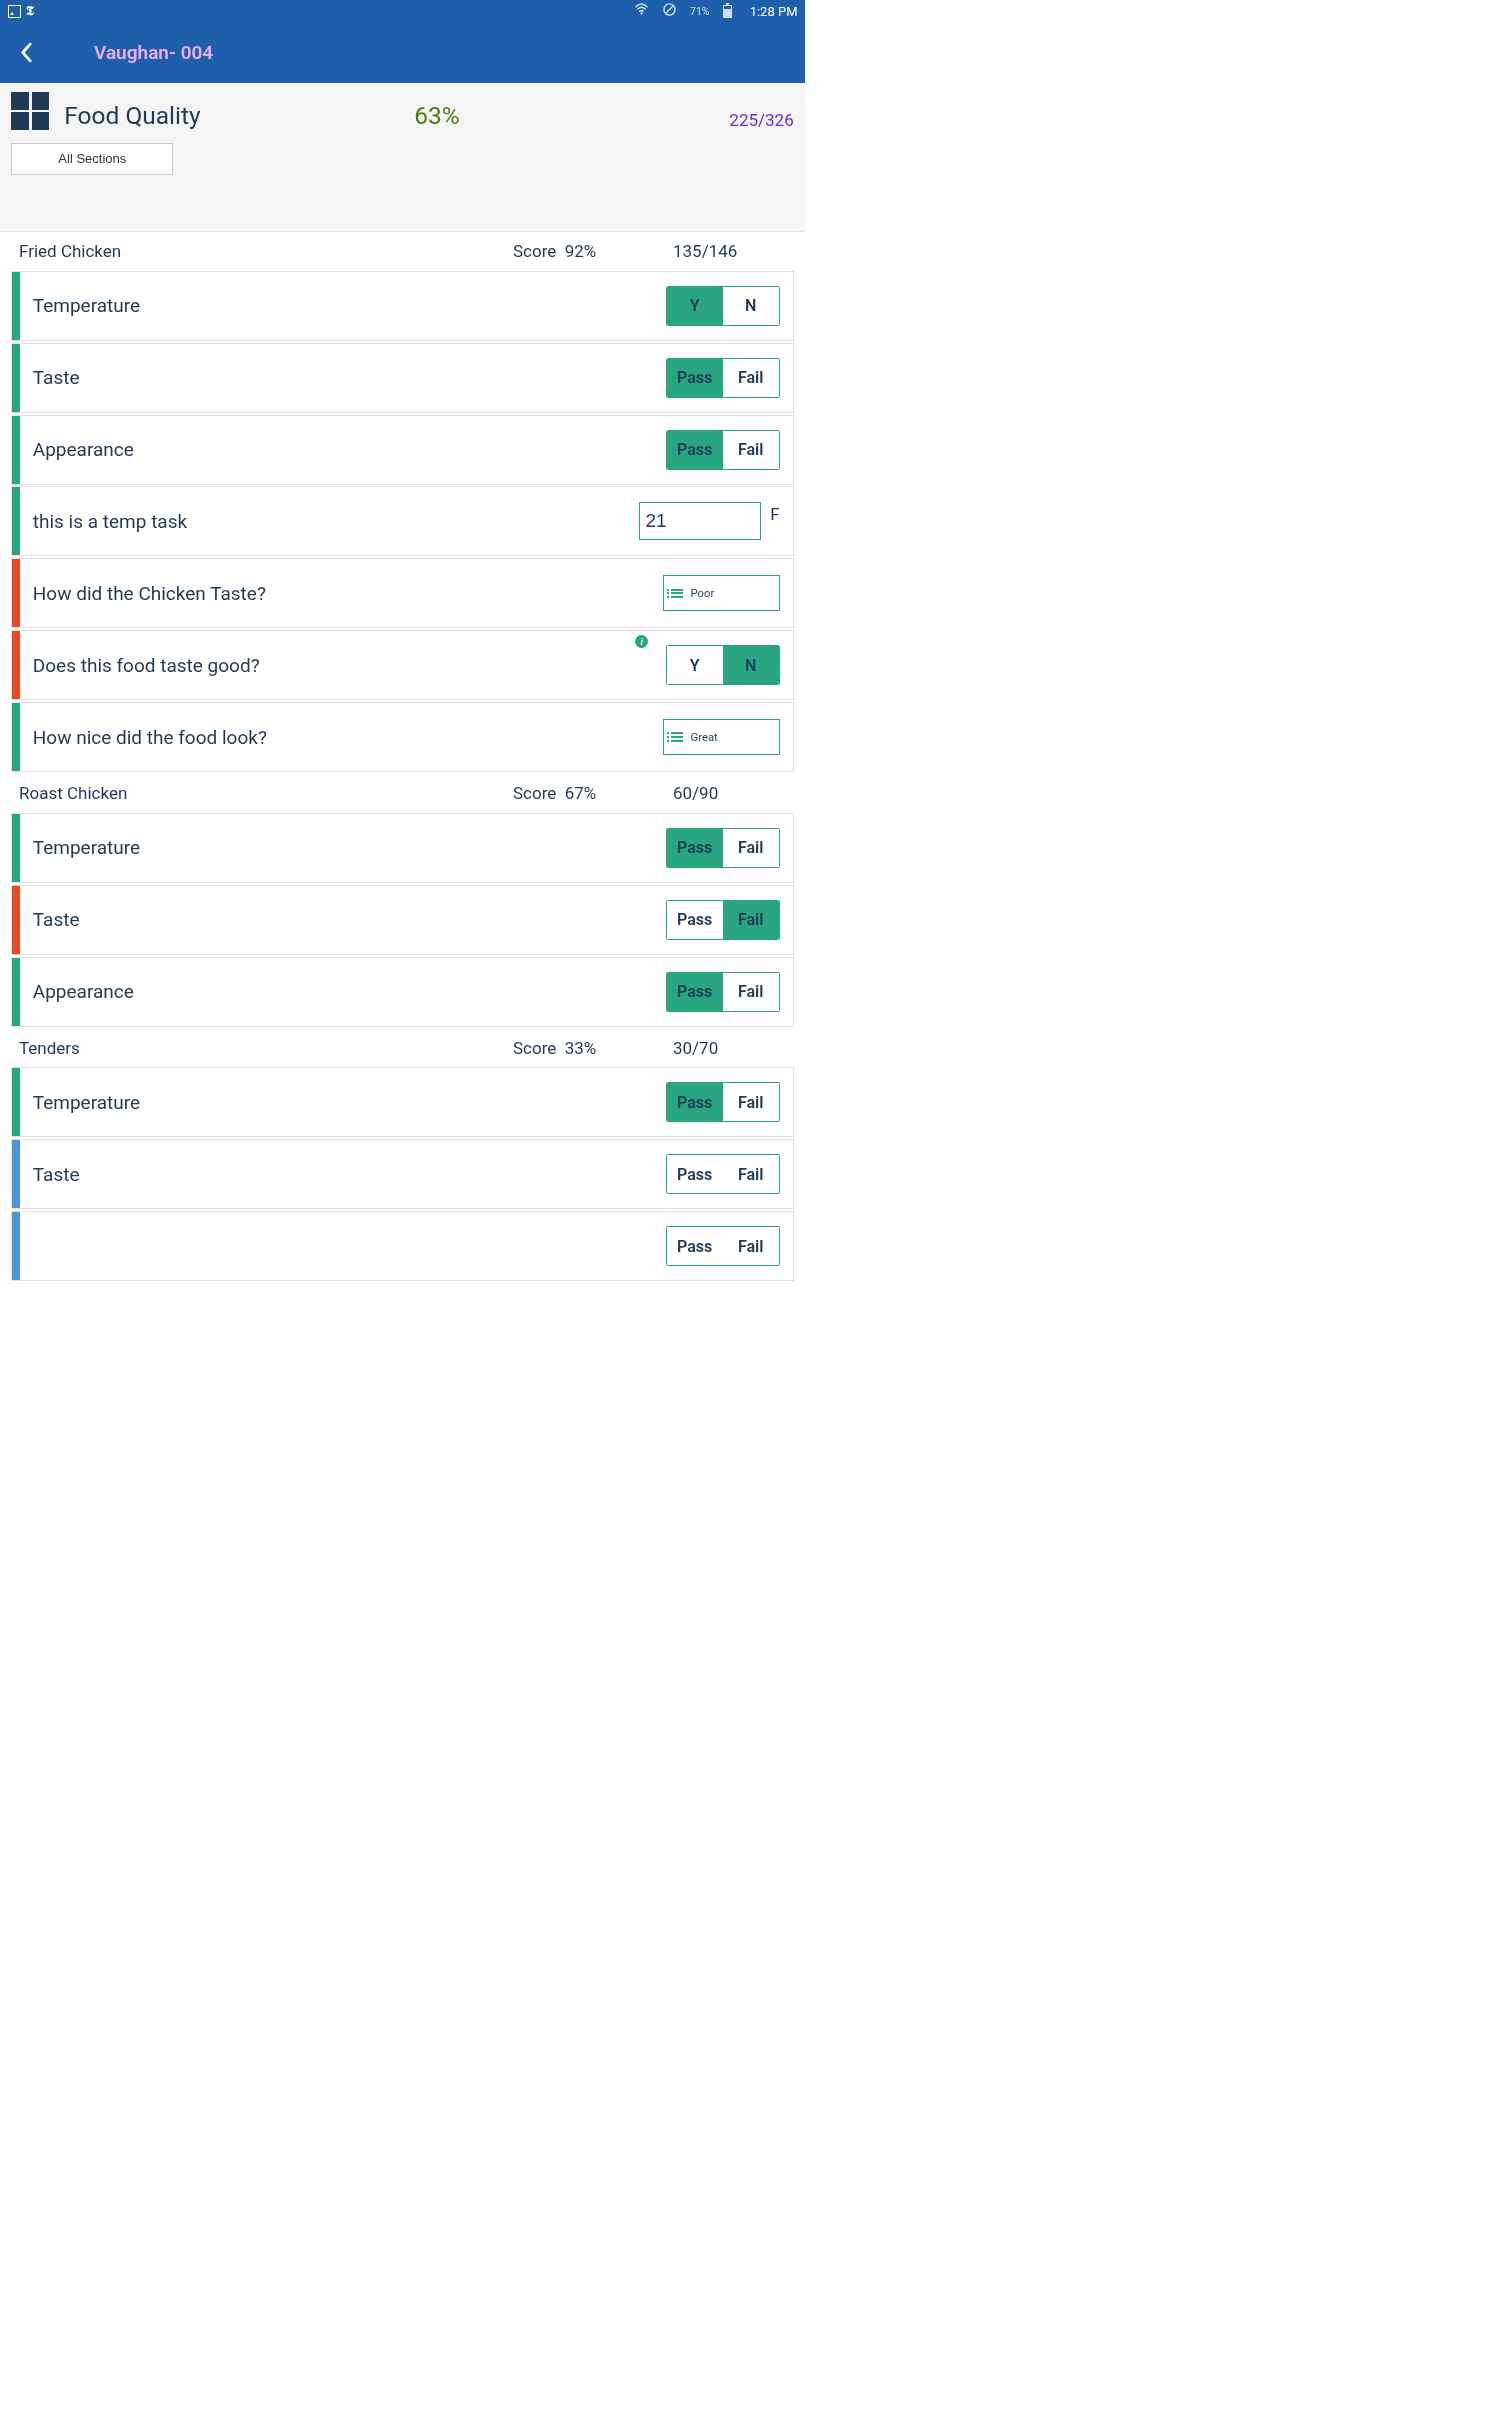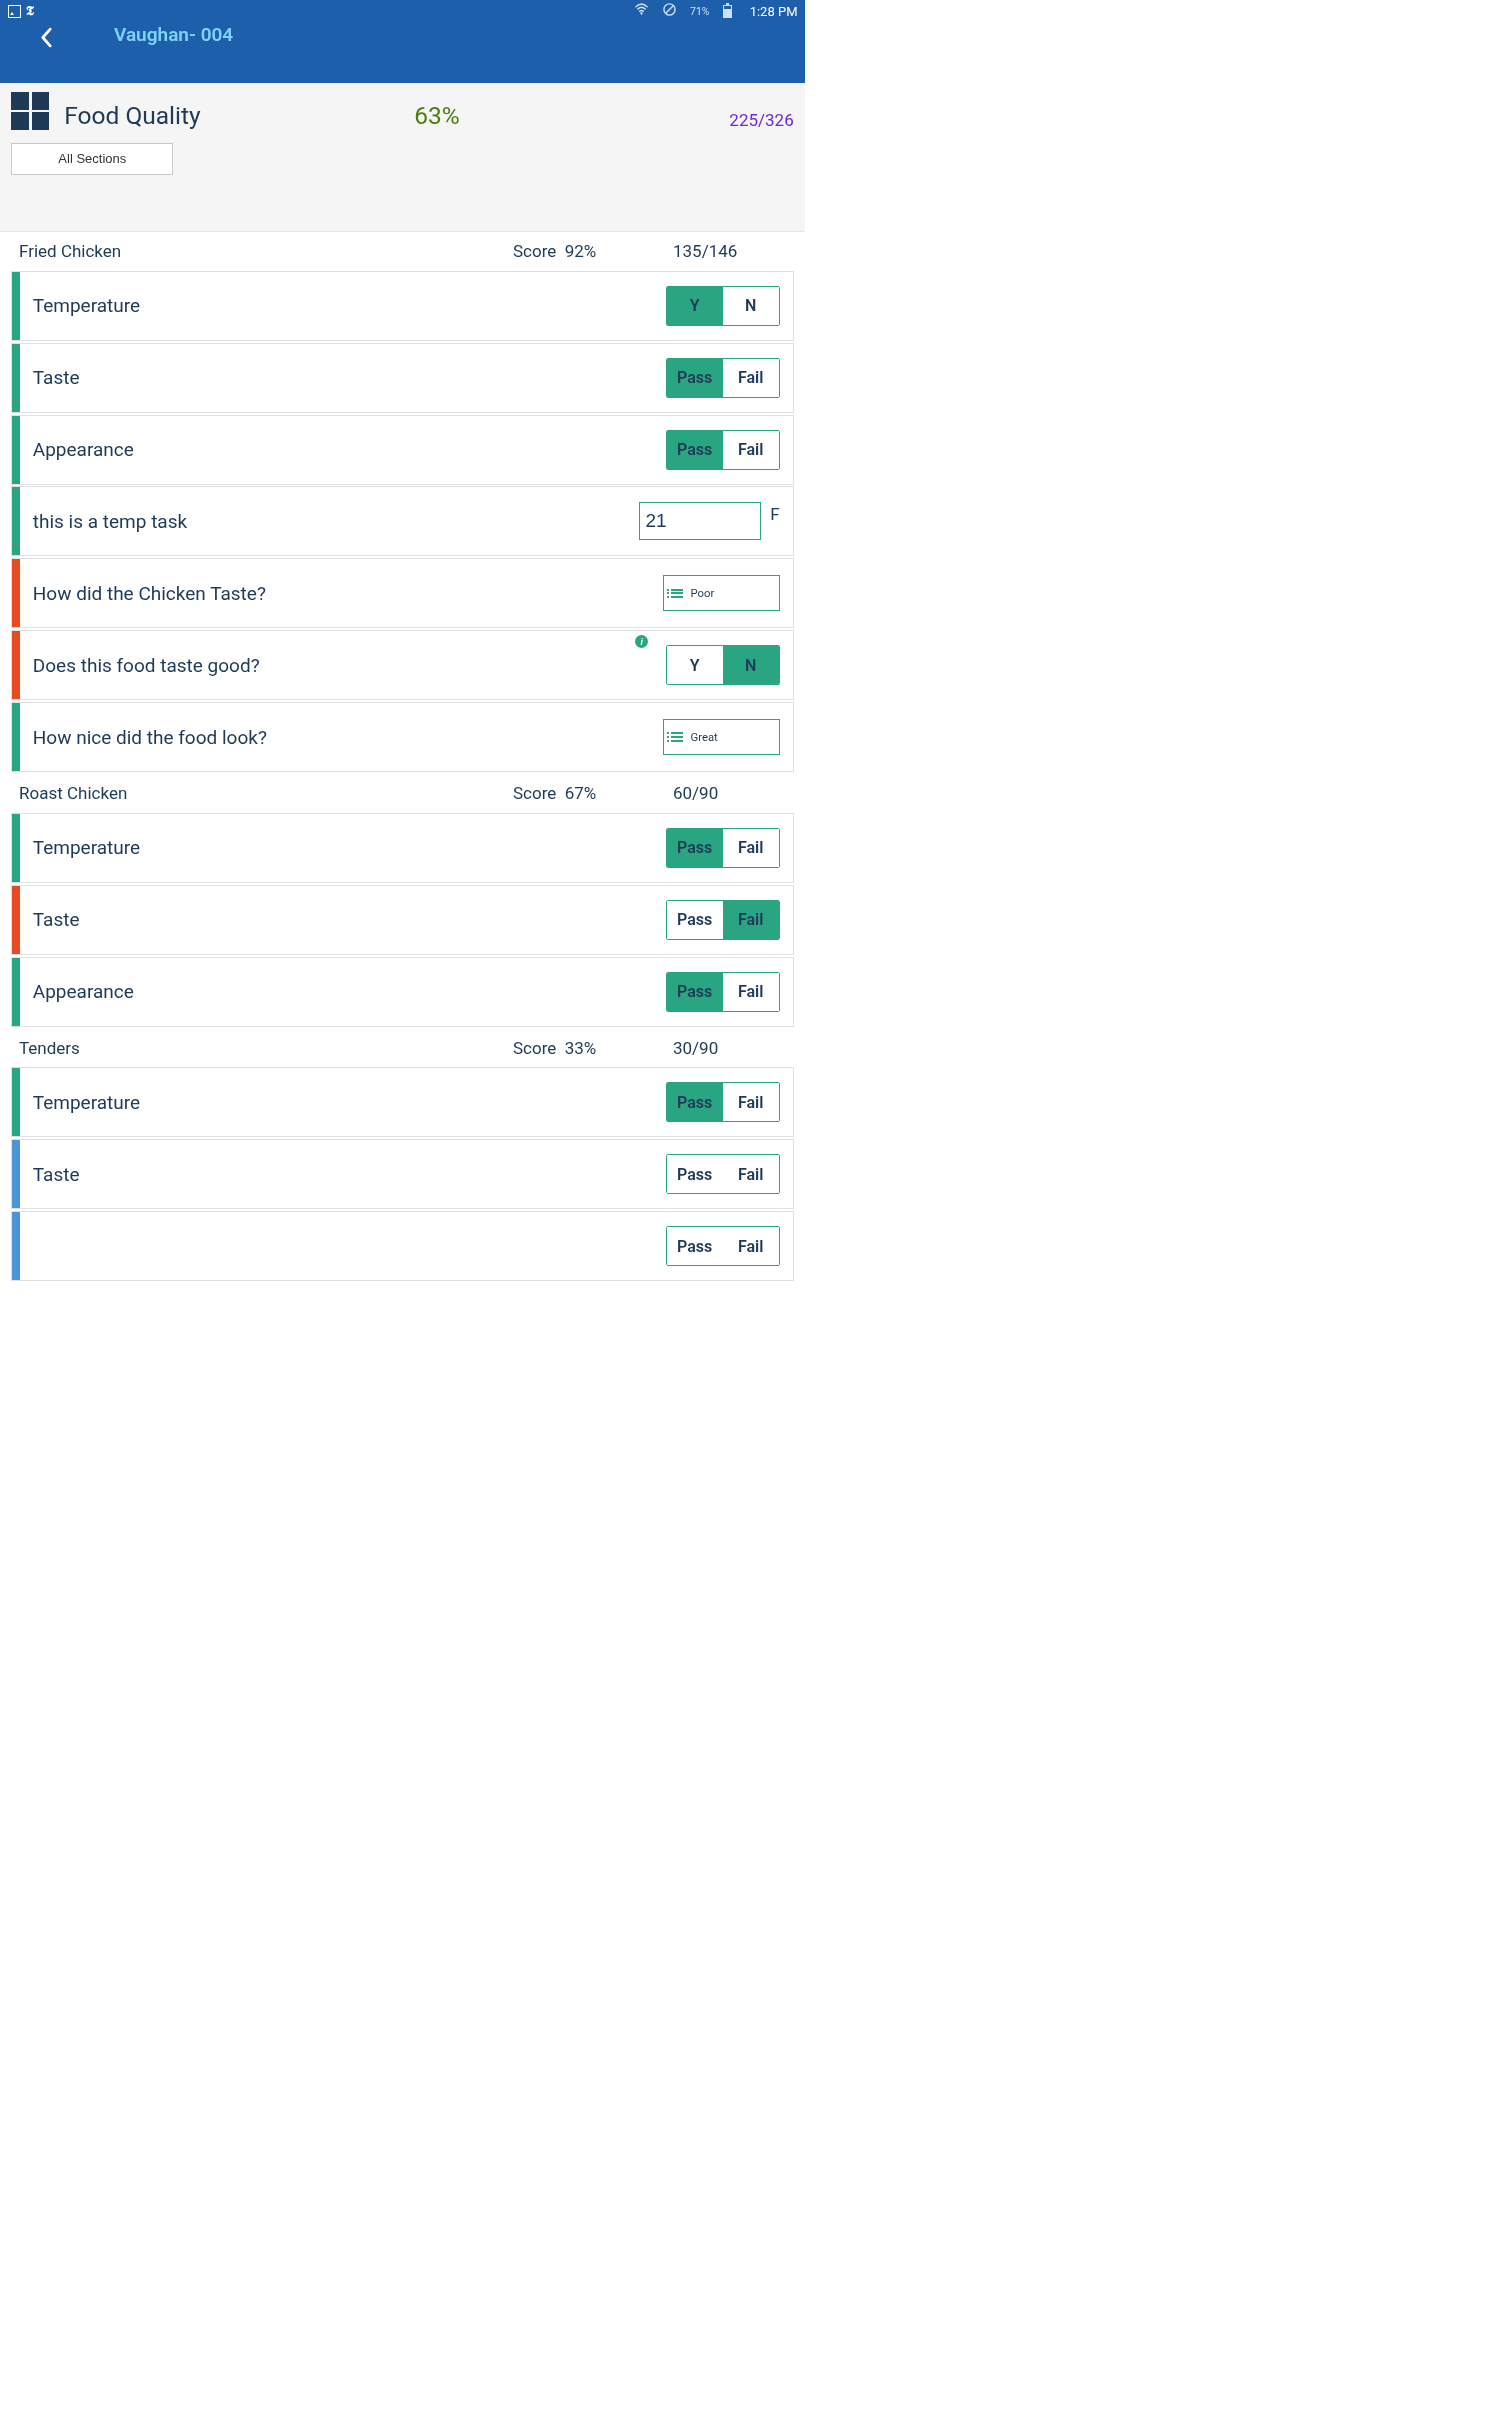--- a/index.html
+++ b/index.html
@@ -3,21 +3,21 @@
 <meta charset="utf-8">
 <style>
   * { box-sizing: border-box; margin: 0; padding: 0; }
   html, body { width: 805px; height: 1288px; font-family: -apple-system, Roboto, Arial, sans-serif; background: #fff; overflow: hidden; }
   .status-bar { height: 22.6px; background: #1e5fab; color: #fff; display: flex; align-items: center; padding: 0 7.5px; font-size: 11.3px; }
   .status-left { display: flex; gap: 5.6px; align-items: center; }
   .status-right { margin-left: auto; display: flex; gap: 14px; align-items: center; }
   .status-right .time { font-size: 13px; margin-left: 3.8px; }
   .sb-icon { width: 13px; height: 13px; border: 1.4px solid #fff; display: inline-block; }
   .sb-nyt { font-family: Georgia, serif; font-weight: bold; font-size: 13px; }
-  .app-bar { height: 60px; background: #1e5fab; color: #7dd3fc; display: flex; padding: 0 31px; }
+  .app-bar { height: 60px; background: #1e5fab; color: #f0abfc; display: flex; align-items: center; padding: 0 11px; }
   .back-btn { width: 30px; height: 30px; display: flex; align-items: center; justify-content: center; cursor: pointer; }
   .app-title { margin-left: 53px; font-size: 19px; font-weight: 600; }
   .summary { background: #f5f5f5; padding: 9.4px 11.3px 56px 11.3px; border-bottom: 0.9px solid #e6e6e6; }
   .summary-top { display: flex; align-items: flex-end; }
   .grid-icon { width: 38px; height: 38px; display: grid; grid-template-columns: 1fr 1fr; grid-template-rows: 1fr 1fr; gap: 2.8px; margin-right: 15px; }
   .grid-icon span { background: #1f3a57; }
   .summary-title { font-size: 24.5px; color: #1f3a57; flex: 0 0 auto; }
   .summary-pct { font-size: 24.5px; color: #4d7c0f; margin-left: auto; margin-right: auto; transform: translateX(-28px); }
   .summary-count { font-size: 17px; color: #6d28d9; }
   .all-sections { margin-top: 13px; margin-left: 0; width: 162px; height: 32px; border: 0.9px solid #c9c9c9; background: #fff; color: #333; font-size: 13px; cursor: pointer; }
@@ -215,21 +215,21 @@
       <div class="task-ctrl">
         <div class="toggle ">
           <div class="opt active">Pass</div>
           <div class="opt">Fail</div>
         </div>
       </div>
     </div>
     <div class="section-head">
       <div class="name">Tenders</div>
       <div class="score">Score&nbsp;&nbsp;33%</div>
-      <div class="count">30/90</div>
+      <div class="count">30/70</div>
     </div>
     <div class="task-row">
       <div class="task-bar bar-green"></div>
       <div class="task-label">Temperature</div>
       <div class="task-ctrl">
         <div class="toggle ">
           <div class="opt active">Pass</div>
           <div class="opt">Fail</div>
         </div>
       </div>

